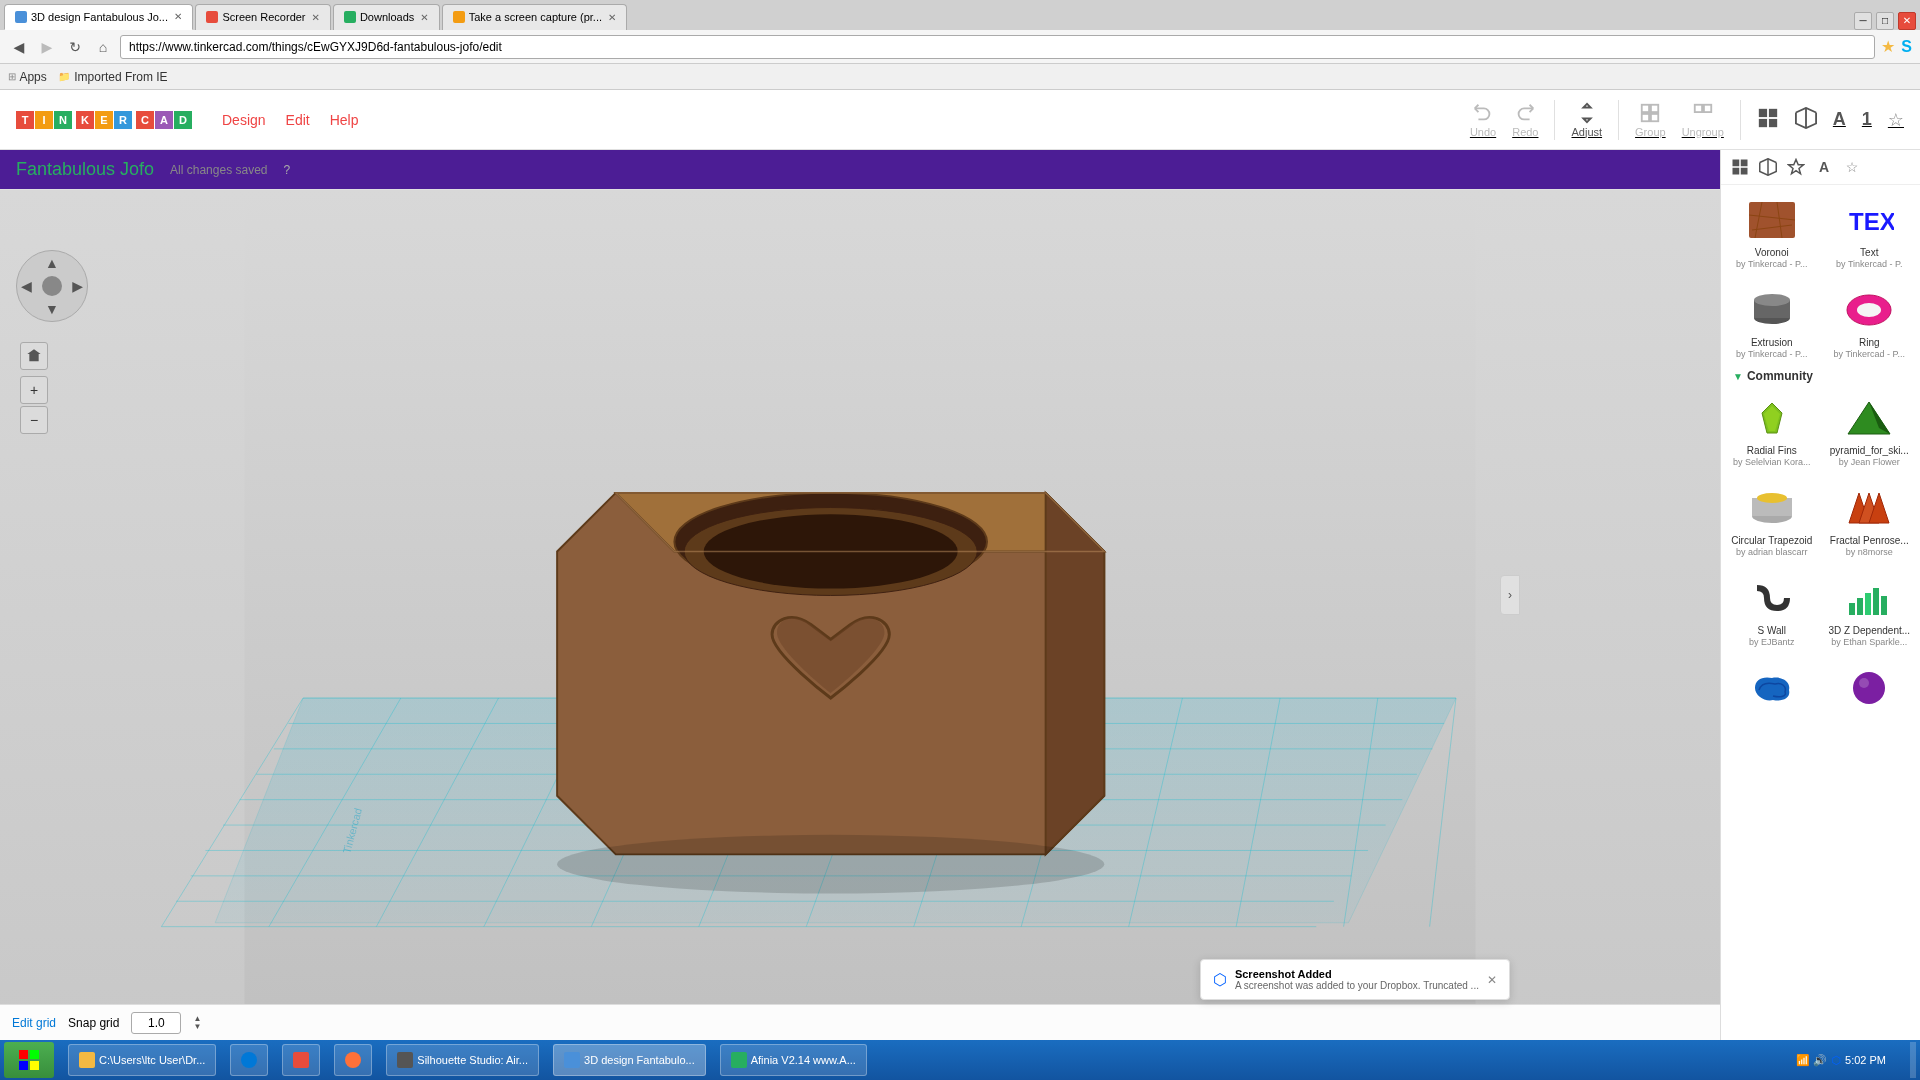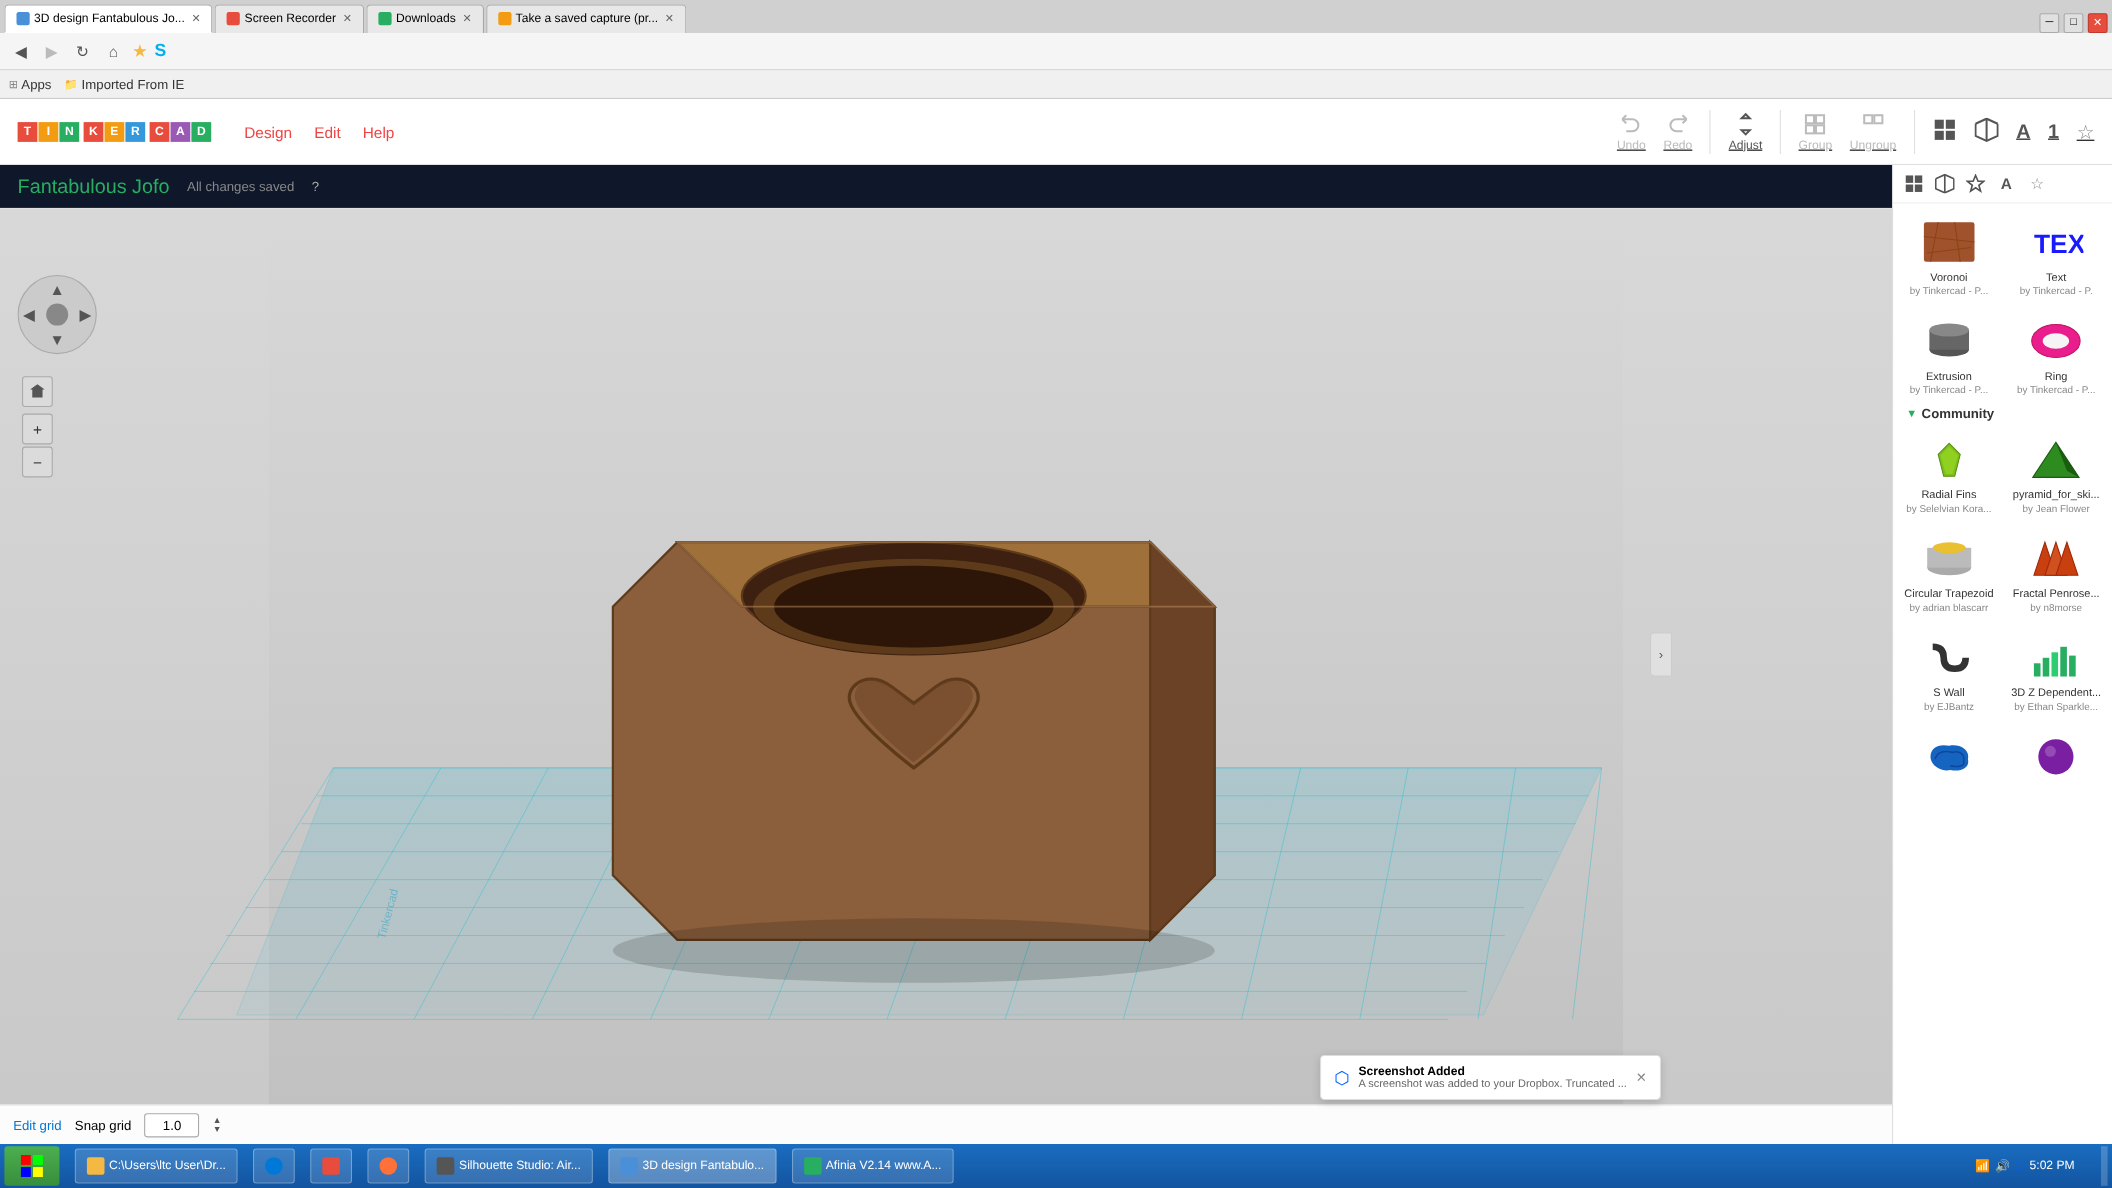--- a/index.html
+++ b/index.html
@@ -182,21 +182,21 @@
       position: relative;
       background: #e8e8e8;
       overflow: hidden;
     }
 
     
     .design-name-bar {
       position: absolute;
       top: 0; left: 0; right: 0;
       height: 40px;
-      background: #0f172a;
+      background: #4c1d95;
       display: flex;
       align-items: center;
       padding: 0 16px;
       gap: 16px;
       z-index: 10;
       border-bottom: 1px solid #e0e0e0;
     }
     .design-name {
       font-size: 18px;
       color: #27ae60;
@@ -478,37 +478,38 @@
       <span>Screen Recorder</span>
       <span class="tab-close">✕</span>
     </div>
     <div class="tab">
       <span class="tab-icon" style="background:#27ae60; width:12px; height:12px; display:inline-block; border-radius:2px; margin-right:4px;"></span>
       <span>Downloads</span>
       <span class="tab-close">✕</span>
     </div>
     <div class="tab">
       <span class="tab-icon" style="background:#f39c12; width:12px; height:12px; display:inline-block; border-radius:2px; margin-right:4px;"></span>
-      <span>Take a saved capture (pr...</span>
+      <span>Take a screen capture (pr...</span>
       <span class="tab-close">✕</span>
     </div>
     <div style="flex:1;"></div>
     <div style="display:flex; gap:4px; padding-right:4px;">
       <div style="width:18px;height:18px;background:#e0e0e0;border:1px solid #aaa;border-radius:2px;display:flex;align-items:center;justify-content:center;cursor:pointer;font-size:10px;">─</div>
       <div style="width:18px;height:18px;background:#e0e0e0;border:1px solid #aaa;border-radius:2px;display:flex;align-items:center;justify-content:center;cursor:pointer;font-size:10px;">□</div>
       <div style="width:18px;height:18px;background:#e74c3c;border:1px solid #c0392b;border-radius:2px;display:flex;align-items:center;justify-content:center;cursor:pointer;font-size:10px;color:#fff;">✕</div>
     </div>
   </div>
 </div>
 
 <div class="address-bar">
   <button class="nav-btn">◀</button>
   <button class="nav-btn" disabled="">▶</button>
   <button class="nav-btn">↻</button>
   <button class="nav-btn">⌂</button>
+  <input class="address-input" type="text" value="https://www.tinkercad.com/things/cEwGYXJ9D6d-fantabulous-jofo/edit" style="">
   <span style="color:#f4b942; font-size:16px; cursor:pointer;">★</span>
   <span style="color:#00aff0; font-size:16px; cursor:pointer; font-weight:bold;">S</span>
 </div>
 
 <div class="bookmarks-bar">
   <div class="bookmark-item">
     <span style="color:#888; font-size:10px;">⊞</span>
     <span>Apps</span>
   </div>
   <div class="bookmark-item">

